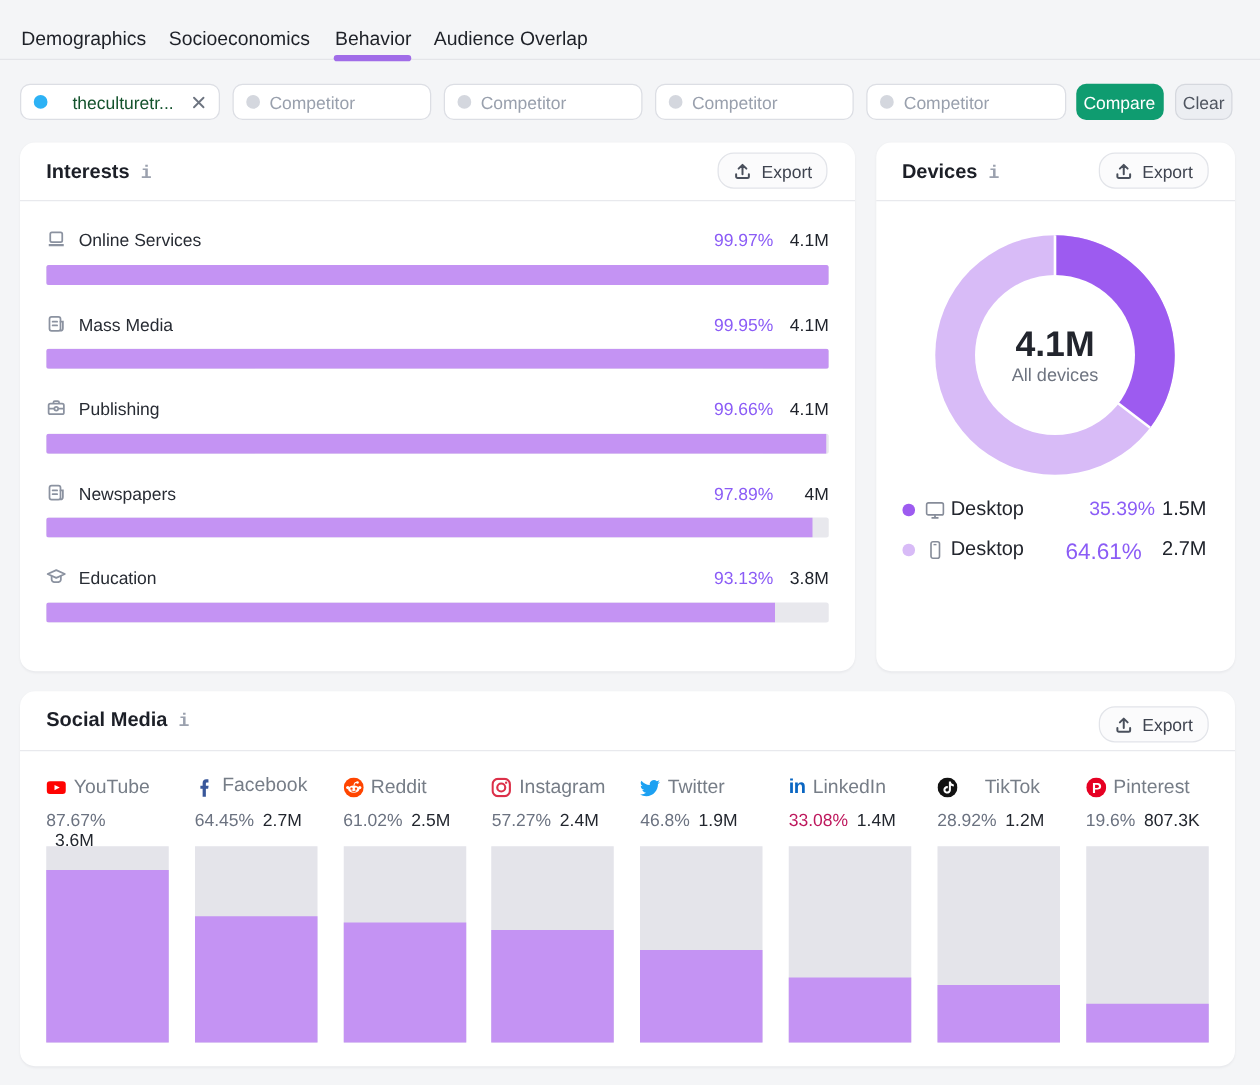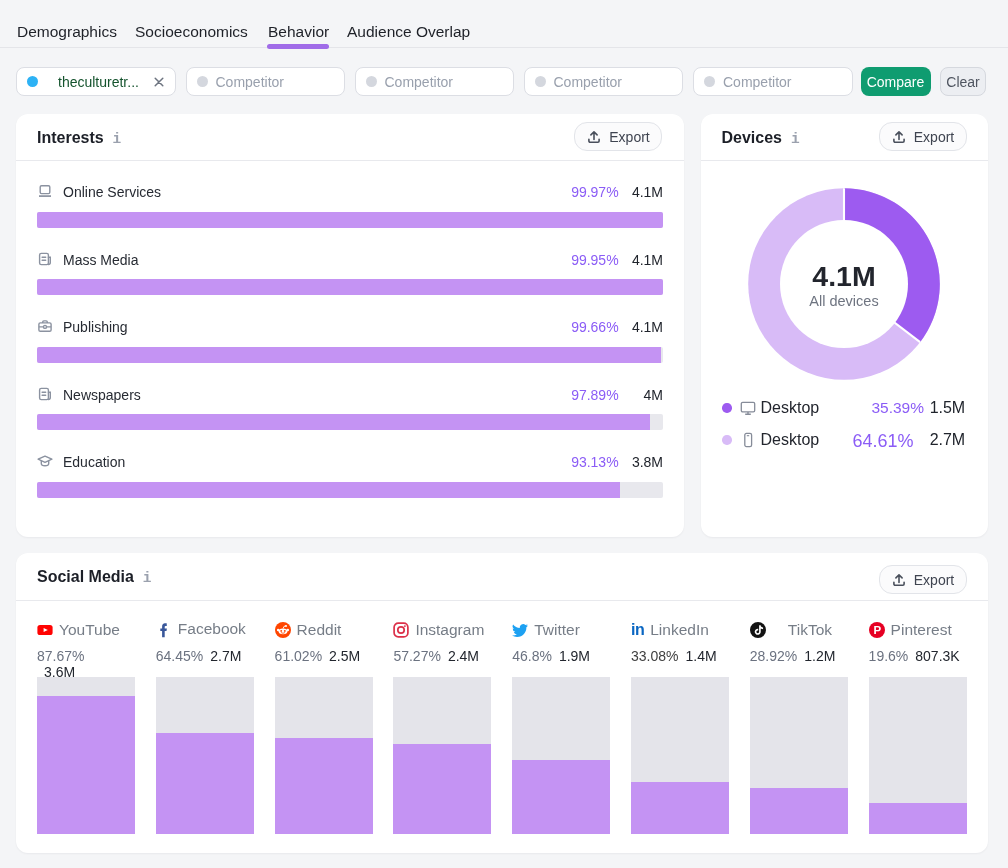--- a/index.html
+++ b/index.html
@@ -278,21 +278,21 @@
   <div class="sbar" style="left:496.2px; top:124px; height:156.5px;">
       <div class="sfill" style="height:73.2px;"></div>
     </div>
 
   <div class="scol" style="left:615px; top:69px; width:98px;">
     <div style="display:flex; align-items:center; height:16px;">
       <span style="color:#0a66c2; font-weight:bold; font-size:16px; letter-spacing:-0.5px;">in</span>
       <span class="sname" style="margin-left:6px;">LinkedIn</span>
     </div>
     <div style="display:flex; margin-top:10px; font-size:14px;">
-        <span style="color:#404040;">33.08%</span>
+        <span style="color:#be185d;">33.08%</span>
         <span style="margin-left:7px; color:#22262e;">1.4M</span>
       </div>
   </div>
   <div class="sbar" style="left:615px; top:124px; height:156.5px;">
       <div class="sfill" style="height:51.8px;"></div>
     </div>
 
   <div class="scol" style="left:733.8px; top:69px; width:98px;">
     <div style="display:flex; align-items:center; height:16px;">
       <svg width="16" height="16" viewBox="0 0 16 16">

